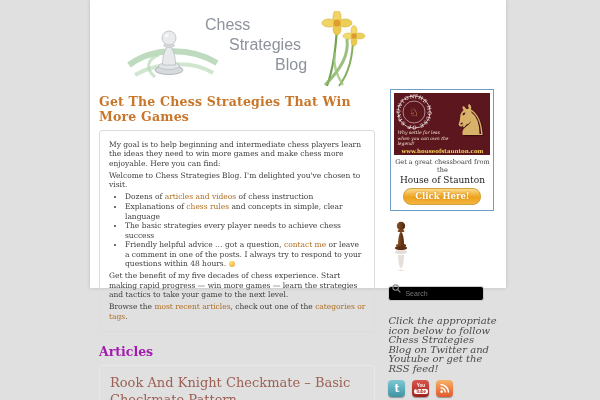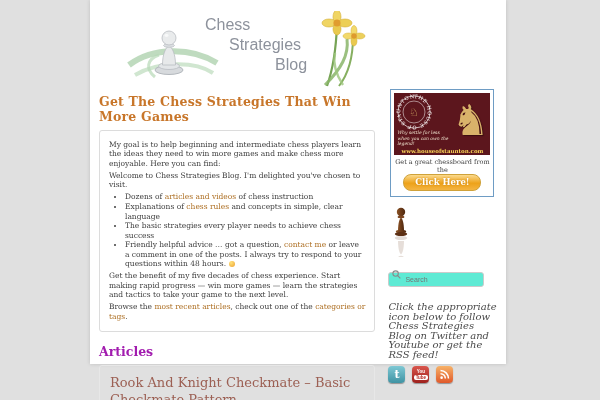--- a/index.html
+++ b/index.html
@@ -1,18 +1,18 @@
 <!DOCTYPE html>
 <html><head>
 <meta charset="utf-8">
 <style>
   * { margin:0; padding:0; box-sizing:border-box; }
   html,body { width:600px; height:400px; overflow:hidden; }
   body { background:#e0e0e0; font-family:"DejaVu Serif", serif; }
-  .page { position:relative; width:416px; height:364px; margin-left:90px; background:#fff; padding:5px 7px 0 7px; box-shadow:0 0 4px rgba(0,0,0,.15); }
+  .page { position:relative; width:416px; height:288px; margin-left:90px; background:#fff; padding:5px 7px 0 7px; box-shadow:0 0 4px rgba(0,0,0,.15); }
 
   
   header { height:84px; position:relative; }
   .logo { position:absolute; left:28px; top:2px; display:flex; align-items:flex-start; }
   .logo-text { margin-top:8px; color:#8d929c; font-family:"Liberation Sans", sans-serif; font-size:16px; line-height:20px; }
   .logo-text .l1 { margin-left:18px; }
   .logo-text .l2 { margin-left:36px;text-align:center; }
   .logo-text .l3 { margin-left:88px; }
   .logo-pawn { margin-top:14px; margin-right:-34px; }
   .logo-flowers { margin-left:2px; margin-top:4px; }
@@ -42,21 +42,21 @@
   .ad-tagline { position:absolute; left:3px; top:37px; width:52px; font-size:4.5px; line-height:5.5px; font-style:italic; color:#efe3cf; }
   .ad-url { position:absolute; left:0; right:0; bottom:1px; text-align:center; font-size:5.5px; font-weight:bold; color:#f7d257; }
   .ad-knight { position:absolute; right:1px; top:2px; font-family:"DejaVu Sans", sans-serif; font-size:42px; line-height:52px; color:#d9b26a; text-shadow:1px 1px 1px #3a0c10; }
   .ad-cap1 { margin-top:3px; text-align:center; font-size:6.5px; color:#3a3a3a; }
   .ad-cap2 { text-align:center; font-size:9px; color:#222; margin:1px 0 3px 0; }
   .ad-btn { display:block; width:78px; margin:0 auto 2px auto; padding:2px 0 3px 0; text-align:center; background:linear-gradient(#fbda8d, #eda21a 55%, #f4b441); border:1px solid #cfa23a; border-radius:8px; color:#fff; font-family:"DejaVu Serif", serif; font-size:8.5px; font-weight:bold; text-shadow:0 0 2px #c87d00; cursor:pointer; }
 
   .side-pawn { margin:10px 0 2px 3px; }
 
   .search-wrap { position:relative; margin-top:4px; width:96px; }
-  .search-wrap input { width:96px; height:15px; border:1px solid #cbcbcb; border-radius:3px; padding:0 0 0 16px; font-family:"Liberation Sans", sans-serif; font-size:7px; color:#777; background:#5eead4; }
+  .search-wrap input { width:96px; height:15px; border:1px solid #cbcbcb; border-radius:3px; padding:0 0 0 16px; font-family:"Liberation Sans", sans-serif; font-size:7px; color:#777; background:#000000; }
   .search-icon { position:absolute; left:4px; top:3px; }
 
   .follow { margin-top:15px; font-size:10px; line-height:9.5px; color:#4a4a4a;font-style:italic; }
 
   .social { display:flex; gap:7px; margin-top:7px; }
   .icon-sq { width:17px; height:17px; border-radius:4px; display:flex; flex-direction:column; align-items:center; justify-content:center; box-shadow:0 1px 1px rgba(0,0,0,.35); cursor:pointer; }
   .tw { background:linear-gradient(#7ec8d4, #3f93a3); color:#fff; font-family:"DejaVu Serif", serif; font-size:11px; font-weight:bold; line-height:11px; }
   .yt { background:linear-gradient(#d9564d, #9e211d); }
   .yt .yt-top { color:#fff; font-family:"Liberation Sans", sans-serif; font-size:4.5px; font-weight:bold; line-height:5px; }
   .yt .yt-bot { background:#fff; color:#b5271f; font-family:"Liberation Sans", sans-serif; font-size:4.5px; font-weight:bold; line-height:5px; padding:0 2px; border-radius:2px; margin-top:0.5px; }
@@ -144,20 +144,21 @@
             <circle cx="18" cy="18" r="16.2" fill="none" stroke="#fff" stroke-width="0.7"></circle>
             <circle cx="18" cy="18" r="11" fill="none" stroke="#fff" stroke-width="0.5"></circle>
             <text font-size="5" fill="#fff" font-family="DejaVu Serif, serif" letter-spacing="0.6"><textPath href="#circ">THE HOUSE OF STAUNTON</textPath></text>
             <text x="18" y="22" text-anchor="middle" font-size="11" fill="#c9a25e" font-family="DejaVu Sans, sans-serif">♘</text>
           </svg>
           <div class="ad-tagline">Why settle for less when you can own the legend!</div>
           <div class="ad-url">www.houseofstaunton.com</div>
           <div class="ad-knight">♞</div>
         </div>
         <div class="ad-cap1">Get a great chessboard from the</div>
+        <div class="ad-cap2">House of Staunton</div>
         <button class="ad-btn">Click Here!</button>
       </div>
 
       <svg class="side-pawn" width="20" height="50" viewBox="0 0 20 50">
         <defs>
           <linearGradient id="pg" x1="0" y1="0" x2="1" y2="0">
             <stop offset="0" stop-color="#8a5326"></stop>
               <stop offset="0.5" stop-color="#6b3a18"></stop>
               <stop offset="1" stop-color="#4e280f"></stop>
           </linearGradient>

